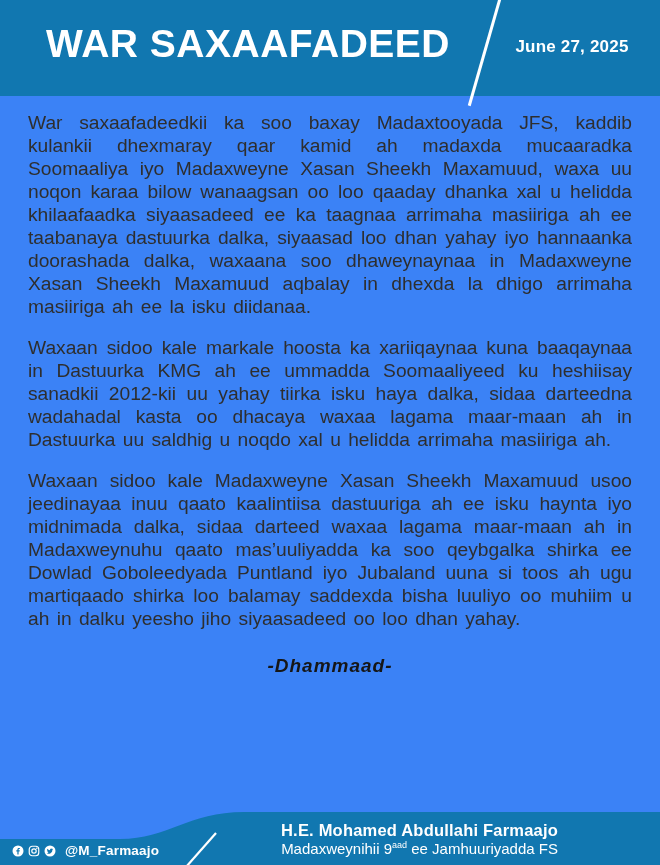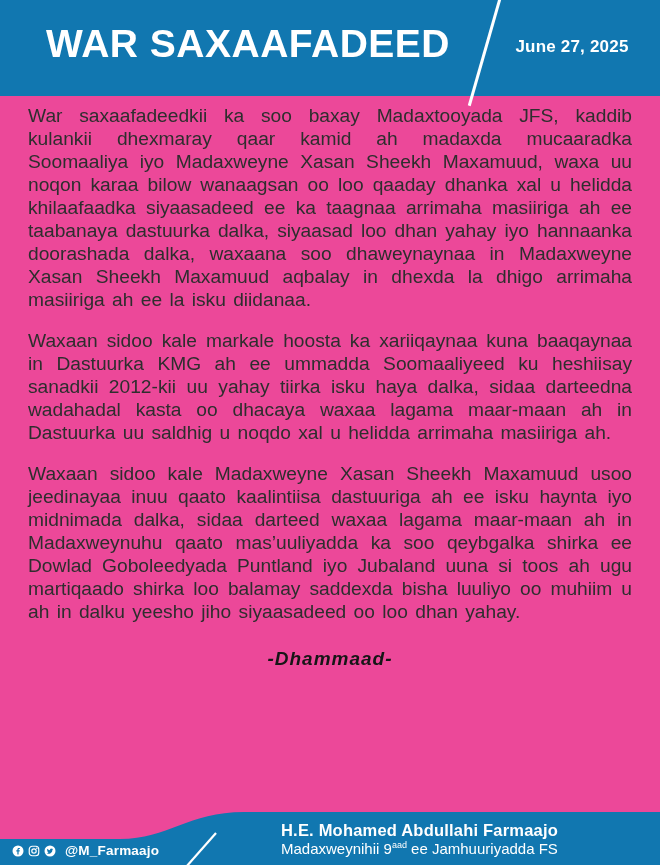--- a/index.html
+++ b/index.html
@@ -1,18 +1,18 @@
 <!DOCTYPE html>
 <html><head>
 <meta charset="utf-8">
 <style>
   html,body { margin:0; padding:0; background:#e8e8e8; }
   .page {
     position:relative; width:660px; height:865px; margin:0 auto;
-    background:#ec4899; overflow:hidden;
+    background:#3b82f6; overflow:hidden;
     font-family:"Liberation Sans", sans-serif;
   }
 
   
   .banner {
     position:absolute; top:0; left:0; width:660px; height:96px;
     background:#1177b0;
   }
   .banner-title {
     position:absolute; left:46px; top:22px; margin:0;
@@ -24,21 +24,21 @@
     background:#ffffff; transform:rotate(16deg);
   }
   .banner-date {
     position:absolute; left:502px; top:37px; width:140px;
     text-align:center; color:#ffffff; font-size:17px; font-weight:700;
     letter-spacing:0.2px;
   }
 
   
   .content {
-    position:absolute; top:104px; left:28px; width:604px;
+    position:absolute; top:111px; left:28px; width:604px;
     color:#2e2e2e; font-size:19.2px; line-height:23px;
     text-align:justify; text-justify:inter-word;
   }
   .content p { margin:0 0 18px 0; word-spacing:2px; }
   .end-marker {
     margin-top:24px; text-align:center;
     font-size:19px; font-weight:800; letter-spacing:1px; color:#161616;font-style:italic;
   }
 
   
@@ -52,21 +52,21 @@
   }
   .social-icon { width:12px; height:12px; display:block; }
   .social-handle {
     margin-left:5px; color:#ffffff; font-weight:700; font-size:13.5px;
     letter-spacing:0.2px;
   }
   .signature { position:absolute; left:281px; bottom:8px; color:#ffffff; }
   .sig-name {
     font-size:16.5px; font-weight:800; letter-spacing:0.2px; margin-bottom:0;
   }
-  .sig-title { font-size:15px; font-weight:400; }
+  .sig-title { font-size:15px; font-weight:400;text-align:right; }
   .sig-title sup { font-size:9px; font-weight:400; }
 </style>
 </head>
 <body>
 
 <div class="page">
 
   <div class="banner">
     <h1 class="banner-title">WAR SAXAAFADEED</h1>
     <div class="banner-diagonal"></div>

